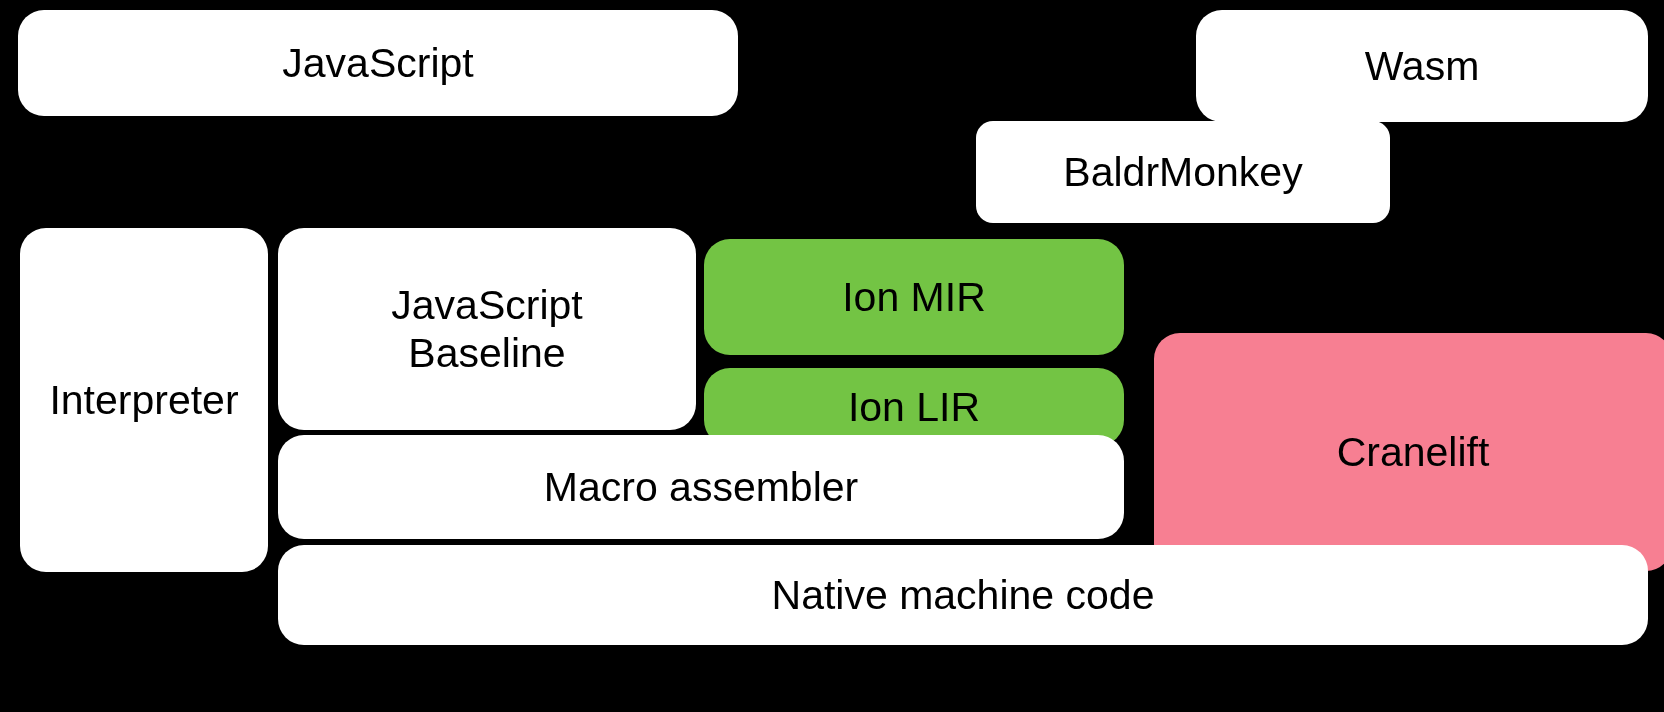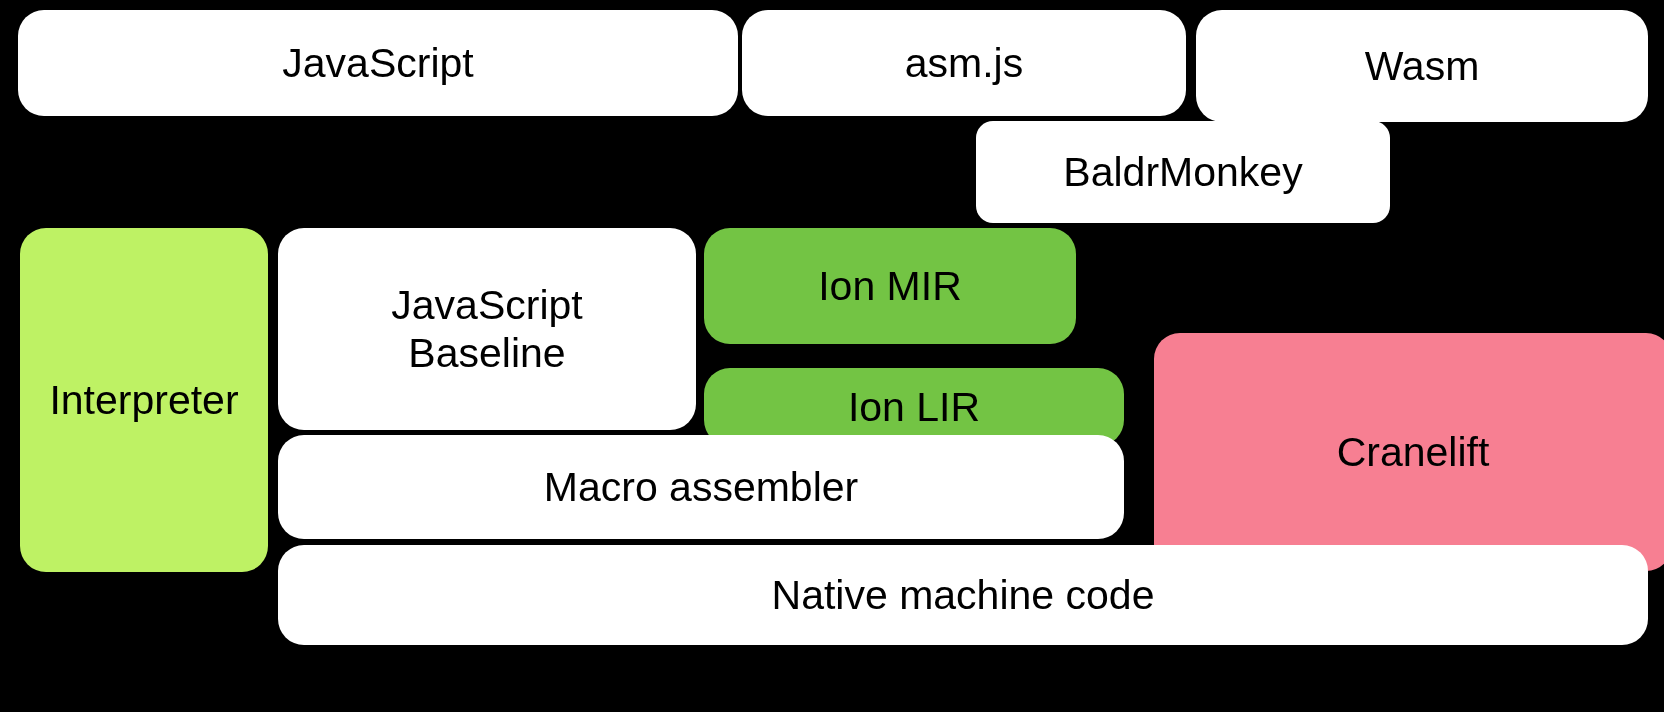--- a/index.html
+++ b/index.html
@@ -28,44 +28,43 @@
     font-family: "Liberation Sans", sans-serif;
     font-size: 41px;
     font-weight: 400;
     line-height: 1.18;
     border-radius: 26px;
     background: #ffffff;
     white-space: pre-line;
     letter-spacing: 0px;
   }
   .fill-white  { background: #ffffff; }
-  .fill-grey   { background: #bef264; }
+  .fill-grey   { background: #ffffff; }
   .fill-green  { background: #73c444; }
   .fill-pink   { background: #f77f92; }
 </style>
 </head>
 <body>
 
 <div id="diagram">
 
   <div class="node fill-white" style="left:18px;  top:10px;  width:720px;  height:106px;">JavaScript</div>
 
-  <div class="node fill-white" style="left:742px; top:10px;  width:444px;  height:106px;">asm.js</div>
 
   <div class="node fill-white" style="left:1196px;top:10px;  width:452px;  height:112px;">Wasm</div>
 
 
   <div class="node fill-white" style="left:976px; top:121px; width:414px;  height:102px;border-radius:17px;">BaldrMonkey</div>
 
   <div class="node fill-grey" style="left:20px;  top:228px; width:248px;  height:344px;">Interpreter</div>
 
   <div class="node fill-white" style="left:278px; top:228px; width:418px;  height:202px;">JavaScript
 Baseline</div>
 
-  <div class="node fill-green" style="left:704px; top:228px; width:372px;  height:116px;">Ion MIR</div>
+  <div class="node fill-green" style="left:704px; top:239px; width:420px;  height:116px;">Ion MIR</div>
 
   <div class="node fill-green" style="left:704px; top:368px; width:420px;  height:78px;">Ion LIR</div>
 
   <div class="node fill-pink" style="left:1130px;top:333px; width:518px;  height:238px;margin-left:24px;">Cranelift</div>
 
   <div class="node fill-white" style="left:278px; top:435px; width:846px;  height:104px;">Macro assembler</div>
 
   <div class="node fill-white" style="left:278px; top:545px; width:1370px; height:100px;">Native machine code</div>
 
 </div>

